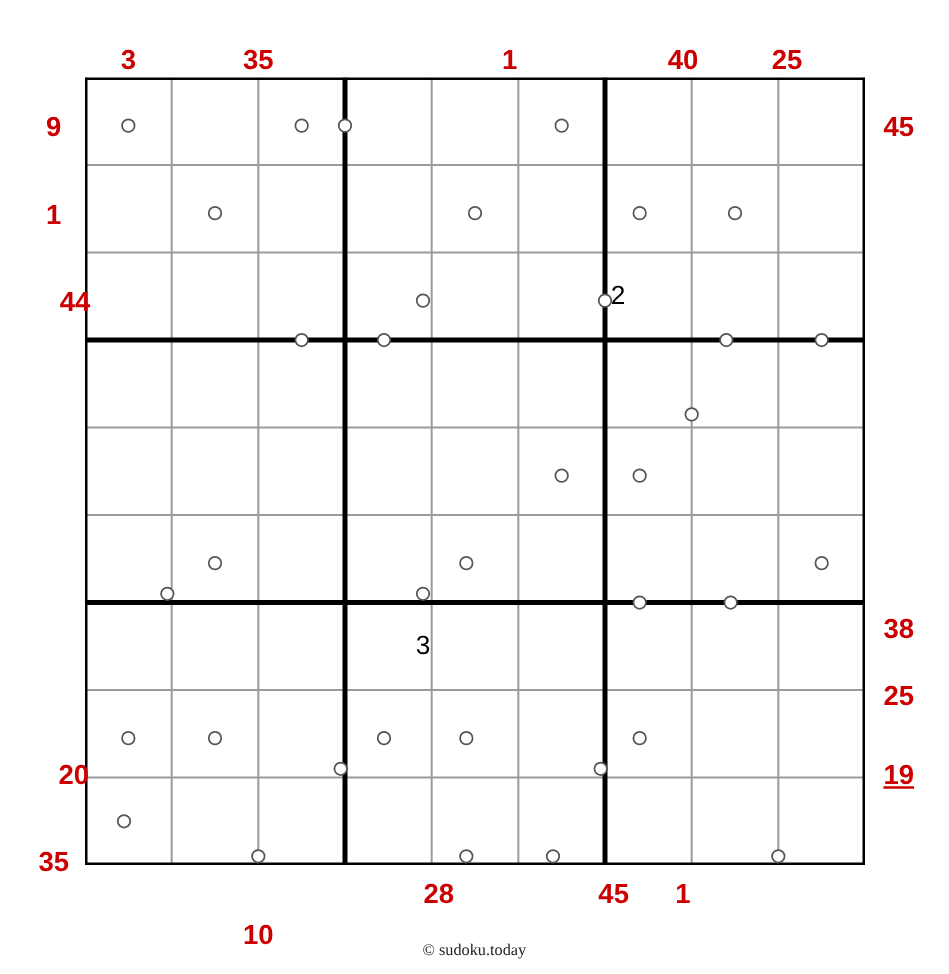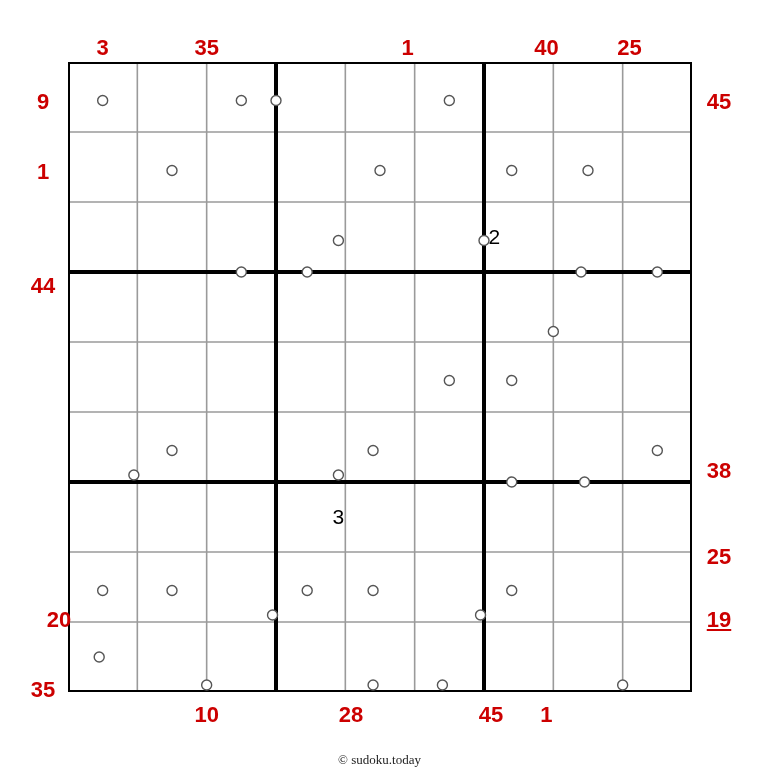--- a/index.html
+++ b/index.html
@@ -126,31 +126,31 @@
         <circle cx="374.4" cy="623" r="5" fill="#ffffff" stroke="#555555" stroke-width="1.4"></circle>
         <circle cx="554.6666666666666" cy="623" r="5" fill="#ffffff" stroke="#555555" stroke-width="1.4"></circle>
       </svg>
   </div>
   <div id="clue-layer">
       <div class="clue" style="left: 72.6667px; top: 37px; width: 60px;">3</div>
       <div class="clue" style="left: 176.667px; top: 37px; width: 60px;">35</div>
       <div class="clue" style="left: 377.733px; top: 37px; width: 60px;">1</div>
       <div class="clue" style="left: 516.4px; top: 37px; width: 60px;">40</div>
       <div class="clue" style="left: 599.6px; top: 37px; width: 60px;">25</div>
-      <div class="clue" style="left: 176.667px; top: 704px; width: 60px;">10</div>
+      <div class="clue" style="left: 176.667px; top: 737px; width: 60px;">10</div>
       <div class="clue" style="left: 321px; top: 704px; width: 60px;">28</div>
       <div class="clue" style="left: 460.933px; top: 704px; width: 60px;">45</div>
       <div class="clue" style="left: 516.4px; top: 704px; width: 60px;">1</div>
       <div class="clue" style="left: 13px; top: 91px; width: 60px;">9</div>
       <div class="clue" style="left: 13px; top: 161px; width: 60px;">1</div>
-      <div class="clue" style="left: 13px; top: 231px; width: 60px; margin-top: 44px;">44</div>
+      <div class="clue" style="left: 30px; top: 231px; width: 60px;">44</div>
       <div class="clue" style="left: 29px; top: 609px; width: 60px;">20</div>
       <div class="clue" style="left: 13px; top: 679px; width: 60px;">35</div>
       <div class="clue" style="left: 689px; top: 91px; width: 60px;">45</div>
-      <div class="clue" style="left: 689px; top: 460px; width: 60px;">38</div>
+      <div class="clue" style="left: 689px; top: 492px; width: 60px;">38</div>
       <div class="clue" style="left: 689px; top: 546px; width: 60px;">25</div>
       <div class="clue" style="left: 689px; top: 609px; width: 60px; text-decoration: underline;">19</div>
     </div>
   <div id="given-layer">
       <div class="cellnum" style="left: 469.4px; top: 226px; width: 50px;">2</div>
       <div class="cellnum" style="left: 313.4px; top: 506px; width: 50px;">3</div>
     </div>
 </div>
 
 <div class="footer">© sudoku.today</div>

